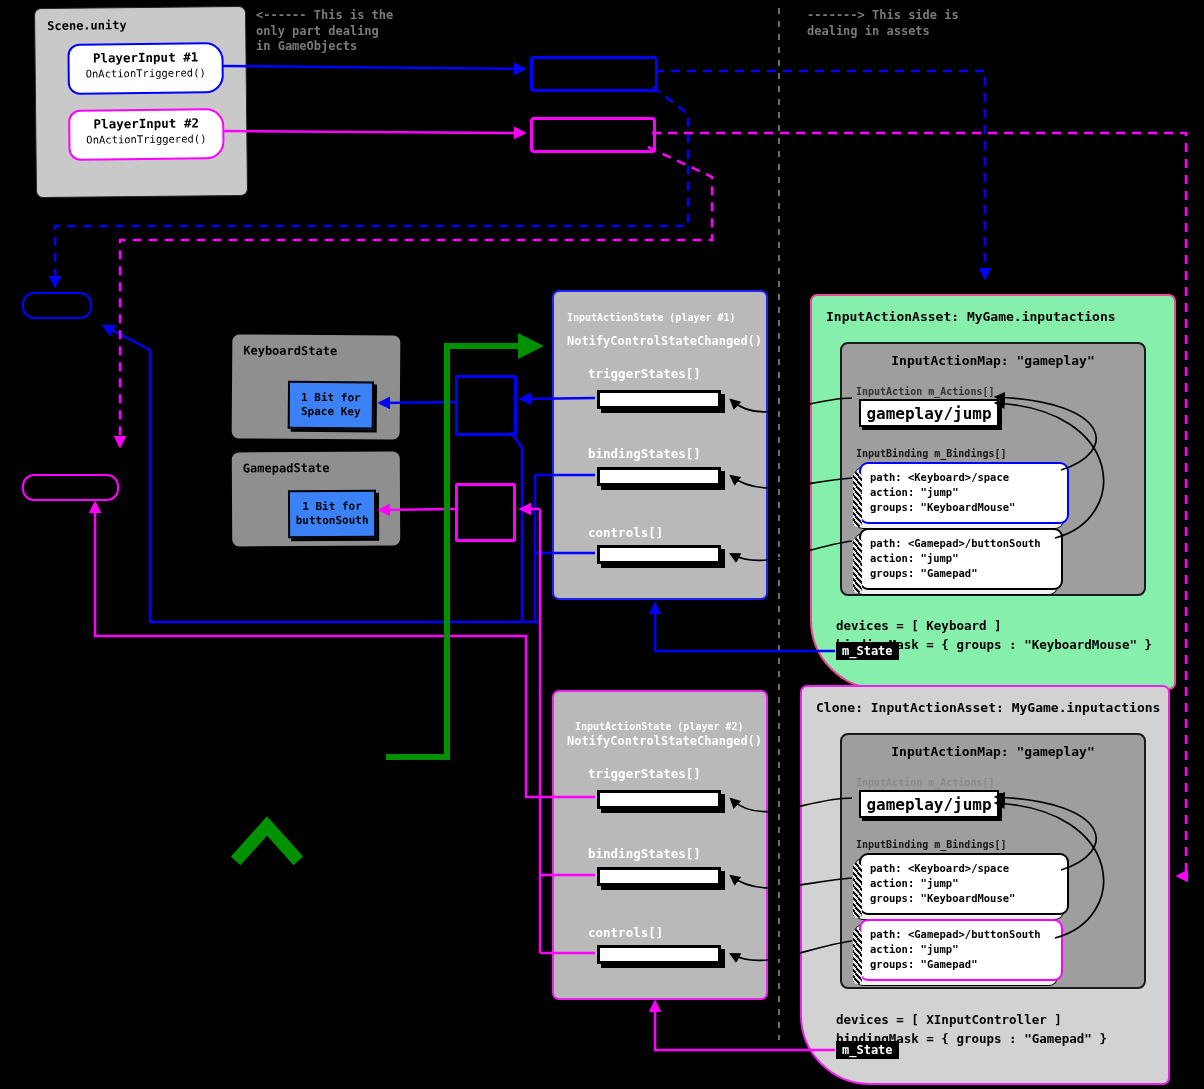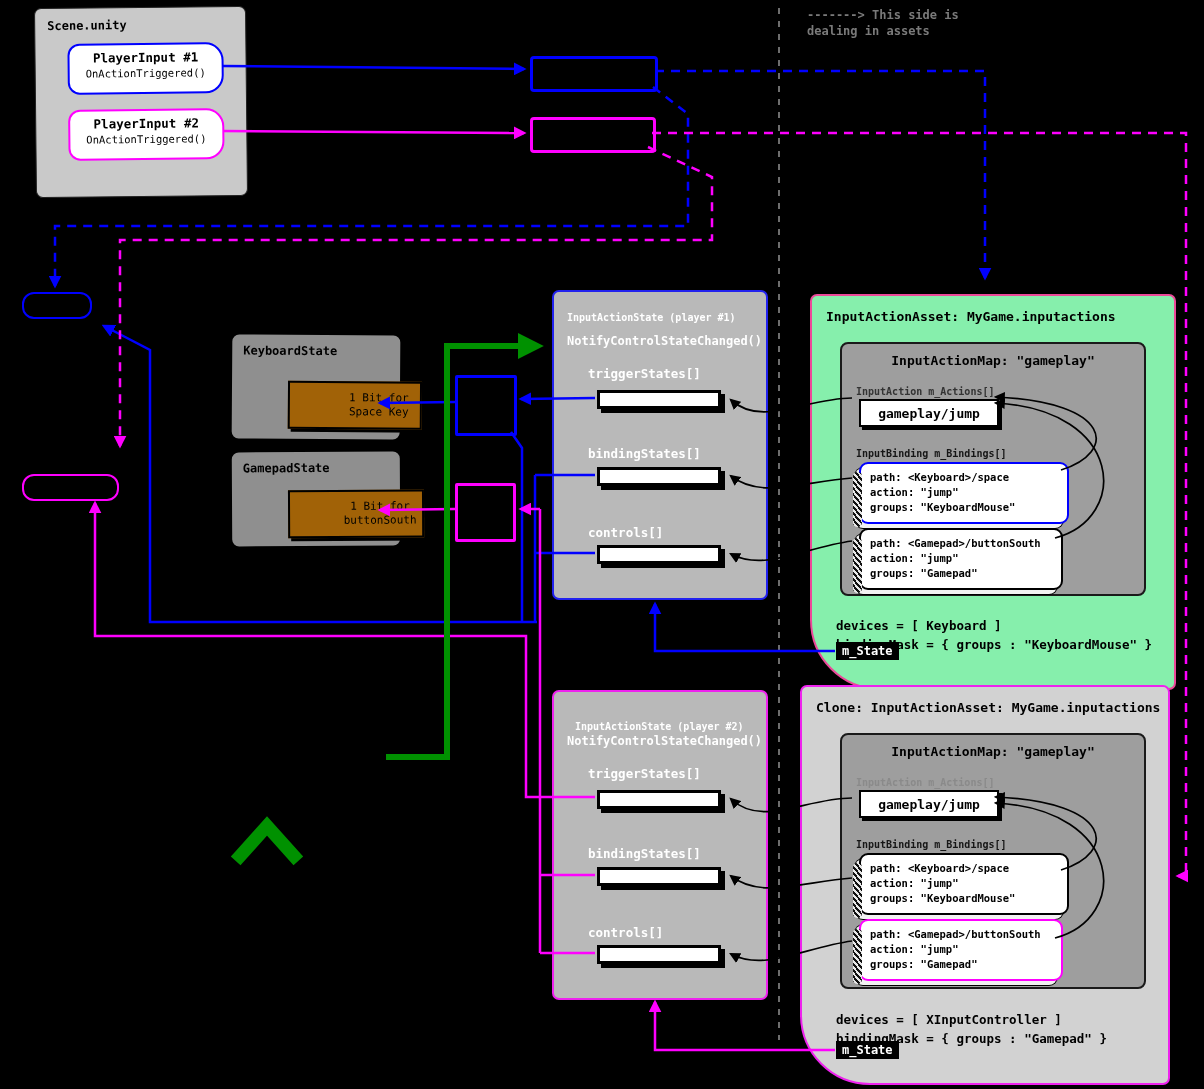--- a/index.html
+++ b/index.html
@@ -7,46 +7,49 @@
          font-family:"DejaVu Sans Mono","Liberation Mono",monospace;color:#000;}
   .note{position:absolute;color:#7a7a7a;font-size:12px;font-weight:bold;white-space:pre-line;line-height:1.3;}
   .panel{position:absolute;border-radius:7px;}
   .ptitle{font-weight:bold;font-size:12px;padding:10px 0 0 12px;}
   .pshape{position:absolute;background:#fff;border-radius:12px 18px 18px 12px;text-align:center;padding-top:5px;}
   .pname{font-size:12.5px;font-weight:bold;}
   .pcb{font-size:10.5px;margin-top:2px;}
   .delegate{position:absolute;background:#000;border-radius:4px;}
   .pill{position:absolute;background:#000;border-radius:12px;}
   .dstitle{font-weight:bold;font-size:12px;padding:9px 0 0 11px;}
-  .bitbox{position:absolute;background:#a16207;border:2px solid #000;box-shadow:3px 3px 0 #000;
+  .bitbox{position:absolute;background:#3b82f6;border:2px solid #000;box-shadow:3px 3px 0 #000;
           display:flex;align-items:center;justify-content:center;text-align:center;
-          font-size:11px;font-weight:normal;white-space:pre-line;line-height:1.3;padding-left:48px;}
+          font-size:11px;font-weight:bold;white-space:pre-line;line-height:1.3;}
   .stitle{position:absolute;color:#fff;font-size:10px;font-weight:bold;}
   .snotify{position:absolute;color:#fff;font-size:12px;font-weight:bold;}
   .slabel{position:absolute;color:#fff;font-size:12.5px;font-weight:bold;}
   .bar{position:absolute;width:118px;height:13px;background:#fff;border:3px solid #000;box-shadow:4px 4px 0 #000;}
   .atitle{position:absolute;font-size:13px;font-weight:bold;white-space:nowrap;}
   .map{position:absolute;background:#9e9e9e;border:2px solid #1a1a1a;border-radius:8px;}
   .mtitle{text-align:center;font-size:13px;font-weight:bold;padding-top:9px;}
   .flabel{position:absolute;font-size:10px;font-weight:bold;white-space:nowrap;}
   .jumpbox{position:absolute;width:136px;height:24px;background:#fff;border:2px solid #000;box-shadow:3px 3px 0 #000;
-           display:flex;align-items:center;justify-content:center;font-size:13px;font-weight:bold;}
+           display:flex;align-items:center;justify-content:center;font-size:16px;font-weight:bold;}
   .bcard{position:absolute;background:#fff;border-radius:9px;padding:6px 9px;font-size:10.5px;font-weight:bold;
          line-height:1.45;box-shadow:-5px 5px 0 -1px #f2f2f2,-5px 5px 0 0 #000;white-space:nowrap;}
   .bcard::before{content:"";position:absolute;left:-8px;top:8px;width:9px;bottom:-5px;
          background:repeating-linear-gradient(50deg,#111 0 2px,#e8e8e8 2px 4px);border-radius:5px;}
   .meta{position:absolute;font-size:12.5px;font-weight:bold;white-space:nowrap;}
   .mstate{position:absolute;background:#000;color:#fff;font-size:12px;font-weight:bold;padding:2px 6px;}
   svg.wires{position:absolute;left:0;top:0;pointer-events:none;}
 </style>
 </head>
 <body>
 
 <div id="stage">
 
+  <div class="note" style="left:256px;top:8px;">&lt;------ This is the
+only part dealing
+in GameObjects</div>
   <div class="note" style="left:795px;top:8px;margin-left:12px;">-------&gt; This side is
 dealing in assets</div>
 
   <div class="panel" style="left:35px;top:7px;width:210px;height:188px;background:#c9c9c9;transform:rotate(-0.6deg);border:1px solid #222;">
     <div class="ptitle">Scene.unity</div>
     <div class="pshape" style="left:32px;top:35px;width:152px;height:42px;border:2.5px solid #0000ff;">
       <div class="pname">PlayerInput #1</div>
       <div class="pcb">OnActionTriggered()</div>
     </div>
     <div class="pshape" style="left:32px;top:101px;width:152px;height:42px;border:2.5px solid #ff00ff;">

